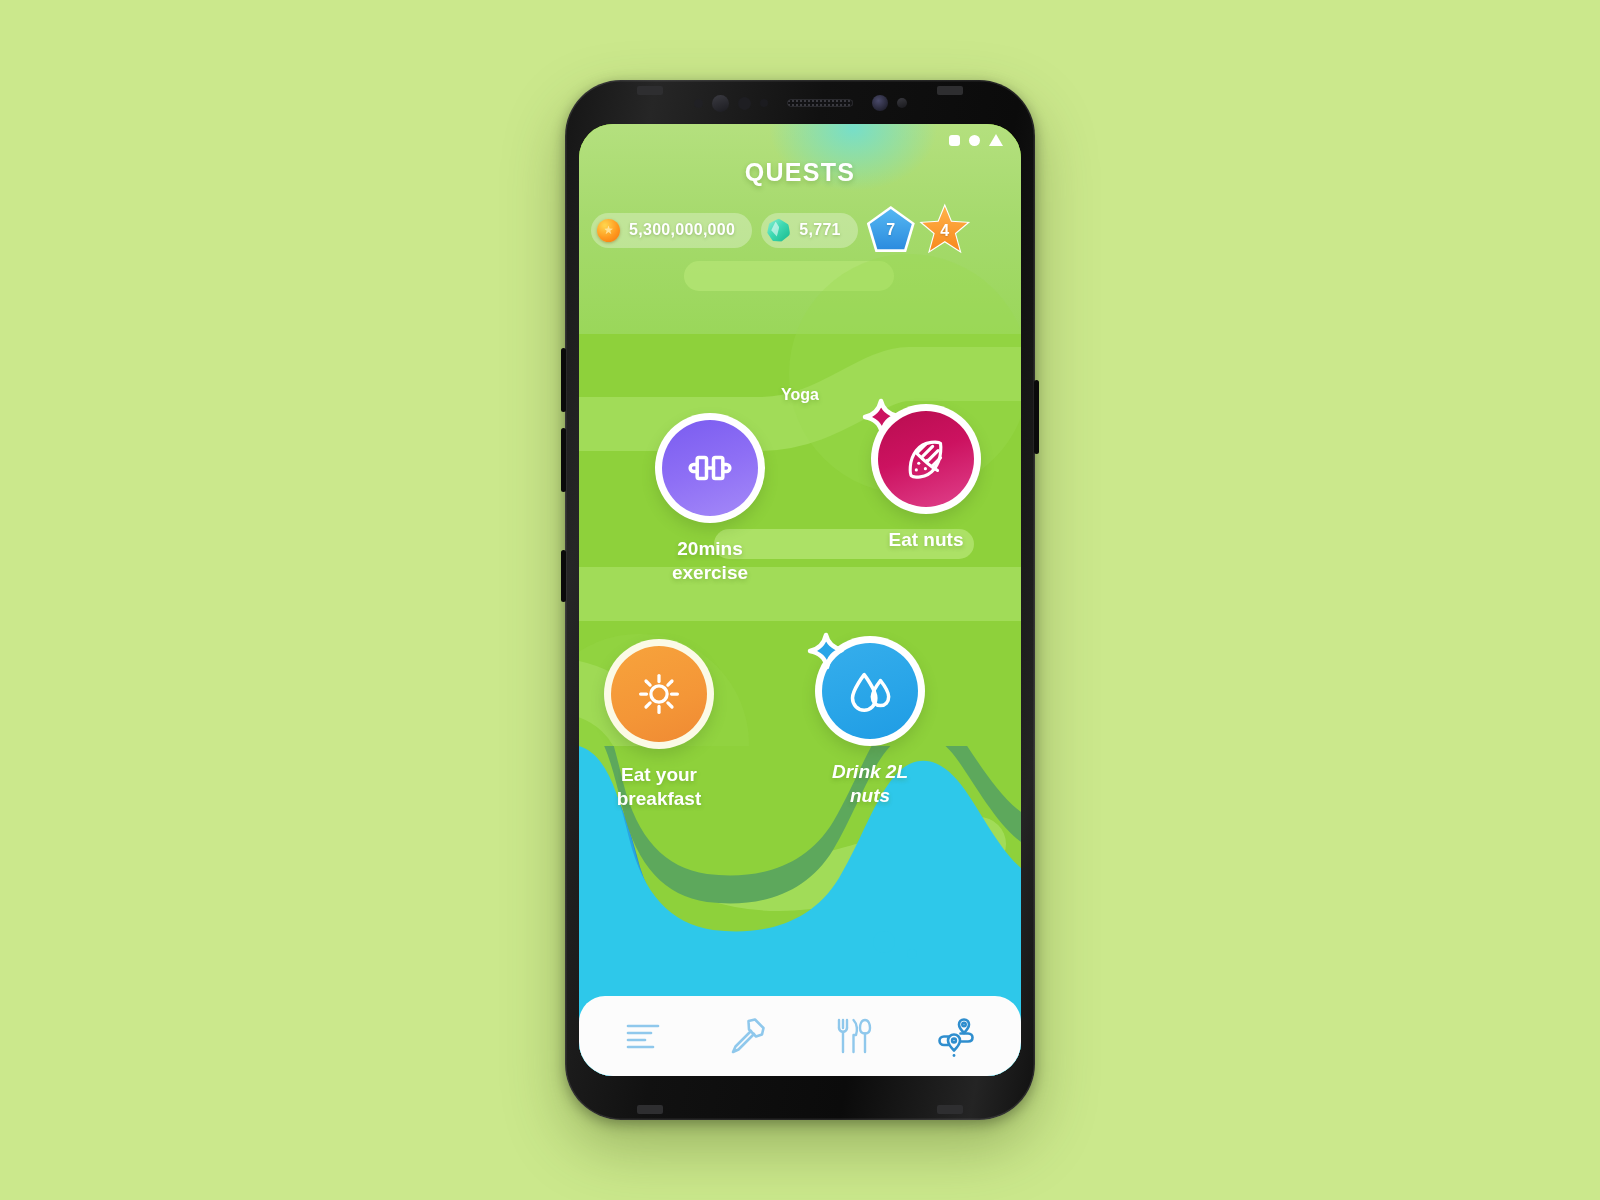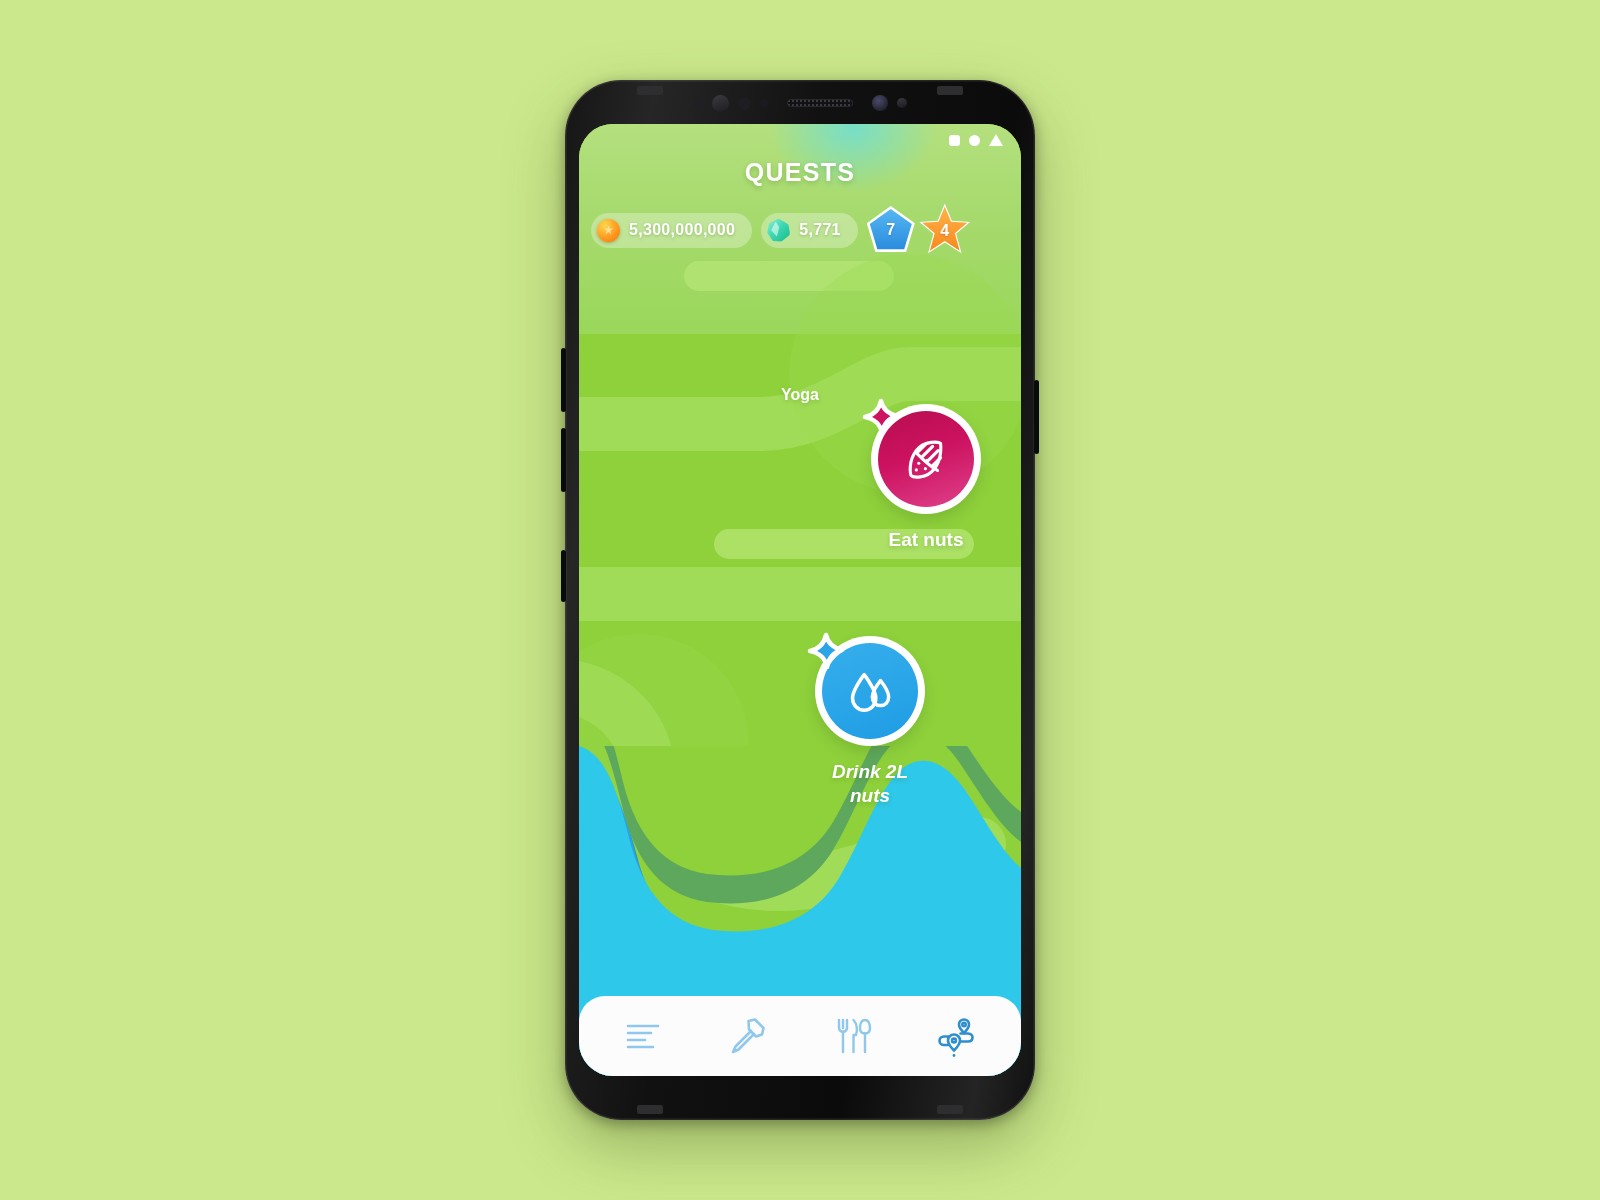--- a/index.html
+++ b/index.html
@@ -359,20 +359,39 @@
           <span class="num">4</span>
         </div>
 
       </div>
     </div>
 
     <div class="quest-area">
 
       <div class="partial-label">Yoga</div>
 
+      <div class="quest-node" style="left:76px; top:289px;">
+        <div class="node-circle">
+          <div class="node-inner purple">
+            <svg width="56" height="56" viewBox="0 0 48 48">
+              <g stroke="#fff" stroke-width="3" fill="none" stroke-linecap="round" stroke-linejoin="round">
+                <rect x="13" y="15" width="8" height="18" rx="1.5"></rect>
+                <rect x="27" y="15" width="8" height="18" rx="1.5"></rect>
+                <line x1="21" y1="24" x2="27" y2="24"></line>
+                <path d="M13 21 h-3 a2.4 2.4 0 0 0 0 6 h3"></path>
+                <path d="M35 21 h3 a2.4 2.4 0 0 1 0 6 h-3"></path>
+              </g>
+            </svg>
+          </div>
+        </div>
+        <div class="node-label">
+          <div>20mins</div>
+          <div>exercise</div>
+        </div>
+      </div>
 
       <div class="quest-node" style="left:292px; top:280px;">
         <svg class="sparkle" style="left:-10px; top:-6px;" viewBox="0 0 40 40">
           <path d="M20 3 C22 12 28 16 36 18 C28 20 23 25 21 35 C19 25 13 21 4 19 C13 17 18 12 20 3 Z" fill="#cc1260" stroke="#fff" stroke-width="4.5" stroke-linejoin="round"></path>
         </svg>
         <div class="node-circle">
           <div class="node-inner pink">
             <svg width="58" height="58" viewBox="0 0 48 48">
               <g stroke="#fff" stroke-width="2.6" fill="none" stroke-linecap="round" stroke-linejoin="round">
                 <path d="M36 11 C36 11 38 23 31 32 C24 41 13 39 12 38 C11 37 9 26 16 17 C23 8 35 10 36 11 Z"></path>
@@ -387,20 +406,43 @@
                 <circle cx="25" cy="25" r="1.3" fill="#fff" stroke="none"></circle>
               </g>
             </svg>
           </div>
         </div>
         <div class="node-label">
           <div>Eat nuts</div>
         </div>
       </div>
 
+      <div class="quest-node" style="left:25px; top:515px;">
+        <div class="node-circle cream">
+          <div class="node-inner orange">
+            <svg width="52" height="52" viewBox="0 0 48 48">
+              <g stroke="#fff" stroke-width="3" fill="none" stroke-linecap="round">
+                <circle cx="24" cy="24" r="7.5"></circle>
+                <line x1="24" y1="7" x2="24" y2="12.5"></line>
+                <line x1="24" y1="35.5" x2="24" y2="41"></line>
+                <line x1="7" y1="24" x2="12.5" y2="24"></line>
+                <line x1="35.5" y1="24" x2="41" y2="24"></line>
+                <line x1="12" y1="12" x2="15.8" y2="15.8"></line>
+                <line x1="32.2" y1="32.2" x2="36" y2="36"></line>
+                <line x1="36" y1="12" x2="32.2" y2="15.8"></line>
+                <line x1="15.8" y1="32.2" x2="12" y2="36"></line>
+              </g>
+            </svg>
+          </div>
+        </div>
+        <div class="node-label">
+          <div>Eat your</div>
+          <div>breakfast</div>
+        </div>
+      </div>
 
       <div class="quest-node" style="left:236px; top:512px;font-style:italic;">
         <svg class="sparkle" style="left:-9px; top:-4px;" viewBox="0 0 40 40">
           <path d="M20 3 C22 12 28 16 36 18 C28 20 23 25 21 35 C19 25 13 21 4 19 C13 17 18 12 20 3 Z" fill="#29a5e8" stroke="#fff" stroke-width="4.5" stroke-linejoin="round"></path>
         </svg>
         <div class="node-circle">
           <div class="node-inner blue">
             <svg width="56" height="56" viewBox="0 0 48 48">
               <g stroke="#fff" stroke-width="3" fill="none" stroke-linejoin="round" stroke-linecap="round">
                 <path d="M19 10 C19 10 9 23 9 30 C9 36 13.5 40.5 19 40.5 C24.5 40.5 29 36 29 30 C29 23 19 10 19 10 Z"></path>

